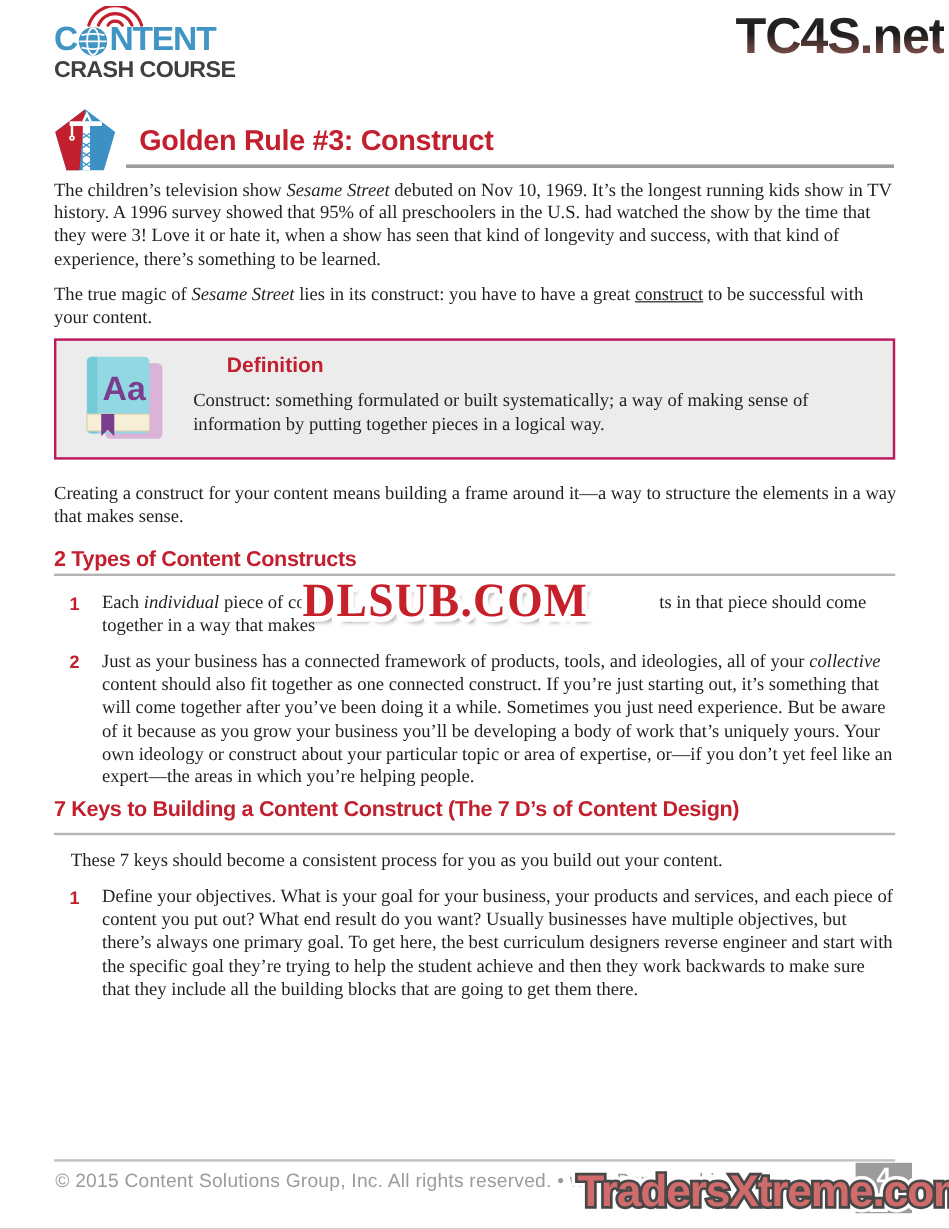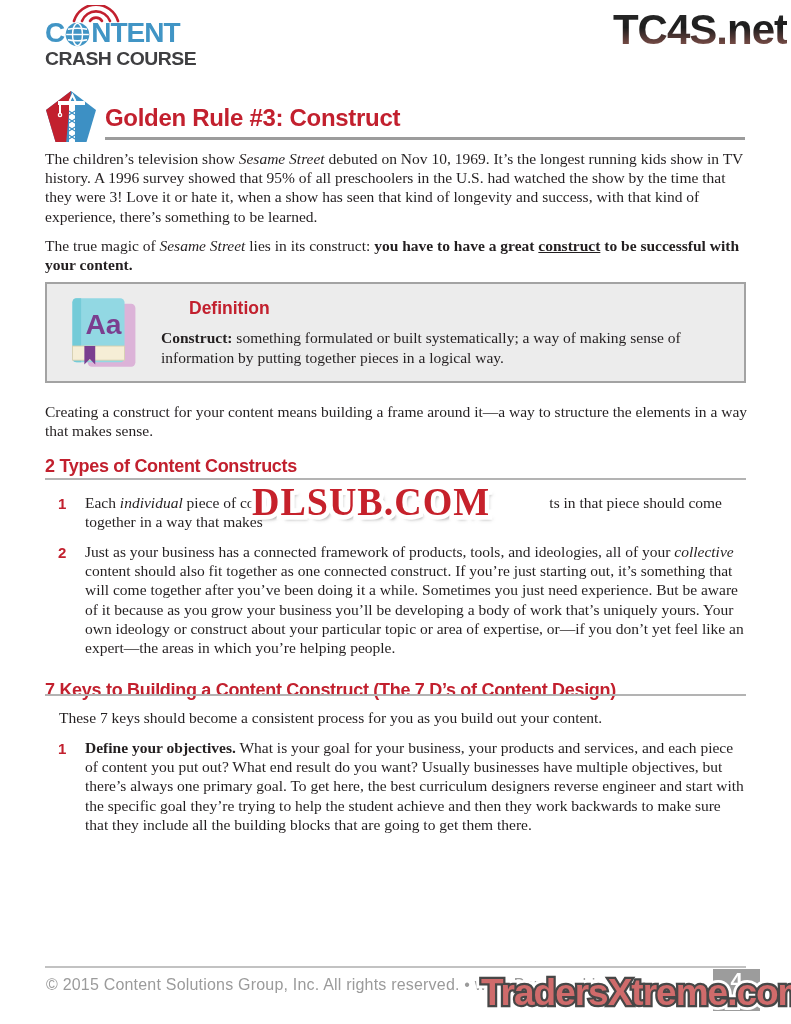--- a/index.html
+++ b/index.html
@@ -21,48 +21,48 @@
                 line-height:21px; margin-top:0px; transform:scaleX(1.02); transform-origin:left; }
 
   .wm-tc4s { right:4px; top:6px; font-family:"Liberation Sans", sans-serif;
     font-weight:bold; font-size:42px; letter-spacing:-1px;
     background:linear-gradient(180deg,#2a2a2a 10%,#1c1c1c 45%,#6b4540 75%,#96675c 100%);
     -webkit-background-clip:text; background-clip:text; color:transparent;
     text-shadow:0 0 0 rgba(0,0,0,0);text-align:center; }
 
   
   .rule-icon { left:45px; top:90px; }
-  .page-title { left:105px; top:104px; font-family:"Liberation Sans", sans-serif;
+  .page-title { left:116px; top:104px; font-family:"Liberation Sans", sans-serif;
     font-weight:bold; font-size:24px; color:#c2202e; letter-spacing:-0.3px; }
   .title-underline { left:105px; top:137px; width:640px; height:3px; background:#9c9c9c; }
 
   
   .serif { font-size:15.5px; line-height:19.2px; }
   .p1 { left:45px; top:149px; width:702px; }
   .p2 { left:45px; top:236px; width:702px; }
   .p3 { left:45px; top:402px; width:702px; }
   .ital { font-style:italic; }
-  .bld { font-weight:bold; }
+  .bld { font-weight:normal; }
   .und { text-decoration:underline; }
 
   
   .def-box { left:45px; top:282px; width:701px; height:101px; background:#ececec;
-    border:2px solid #a3a3a3; display:flex; align-items:center; padding:10px 18px 10px 14px; }
+    border:2px solid #be185d; display:flex; align-items:flex-start; padding:10px 18px 10px 14px; }
   .def-icon { flex:0 0 88px; }
   .def-text { flex:1; padding-left:12px; }
   .def-title { font-family:"Liberation Sans", sans-serif; font-weight:bold; font-size:17.5px;
     color:#c2202e; margin-bottom:9px;margin-left:28px; }
   .def-body { font-size:15.5px; line-height:20px; }
 
   
   .sec-head { font-family:"Liberation Sans", sans-serif; font-weight:bold; font-size:18px;
     color:#c2202e; letter-spacing:-0.3px; }
   .sec1-head { left:45px; top:456px; }
   .sec1-rule { left:45px; top:478px; width:701px; height:2px; background:#b3b3b3; }
-  .sec2-head { left:45px; top:680px; }
+  .sec2-head { left:45px; top:664px; }
   .sec2-rule { left:45px; top:694px; width:701px; height:2px; background:#b3b3b3; }
   .sec2-intro { left:59px; top:708px; width:702px; }
 
   .list-item { display:flex; }
   .item1 { left:58px; top:493px; width:689px; }
   .item2 { left:58px; top:542px; width:689px; }
   .key1  { left:58px; top:738px; width:689px; }
   .num { flex:0 0 27px; font-family:"Liberation Sans", sans-serif; font-weight:bold;
     font-size:15px; color:#c2202e; padding-top:1px; }
   .itxt { flex:1; }

